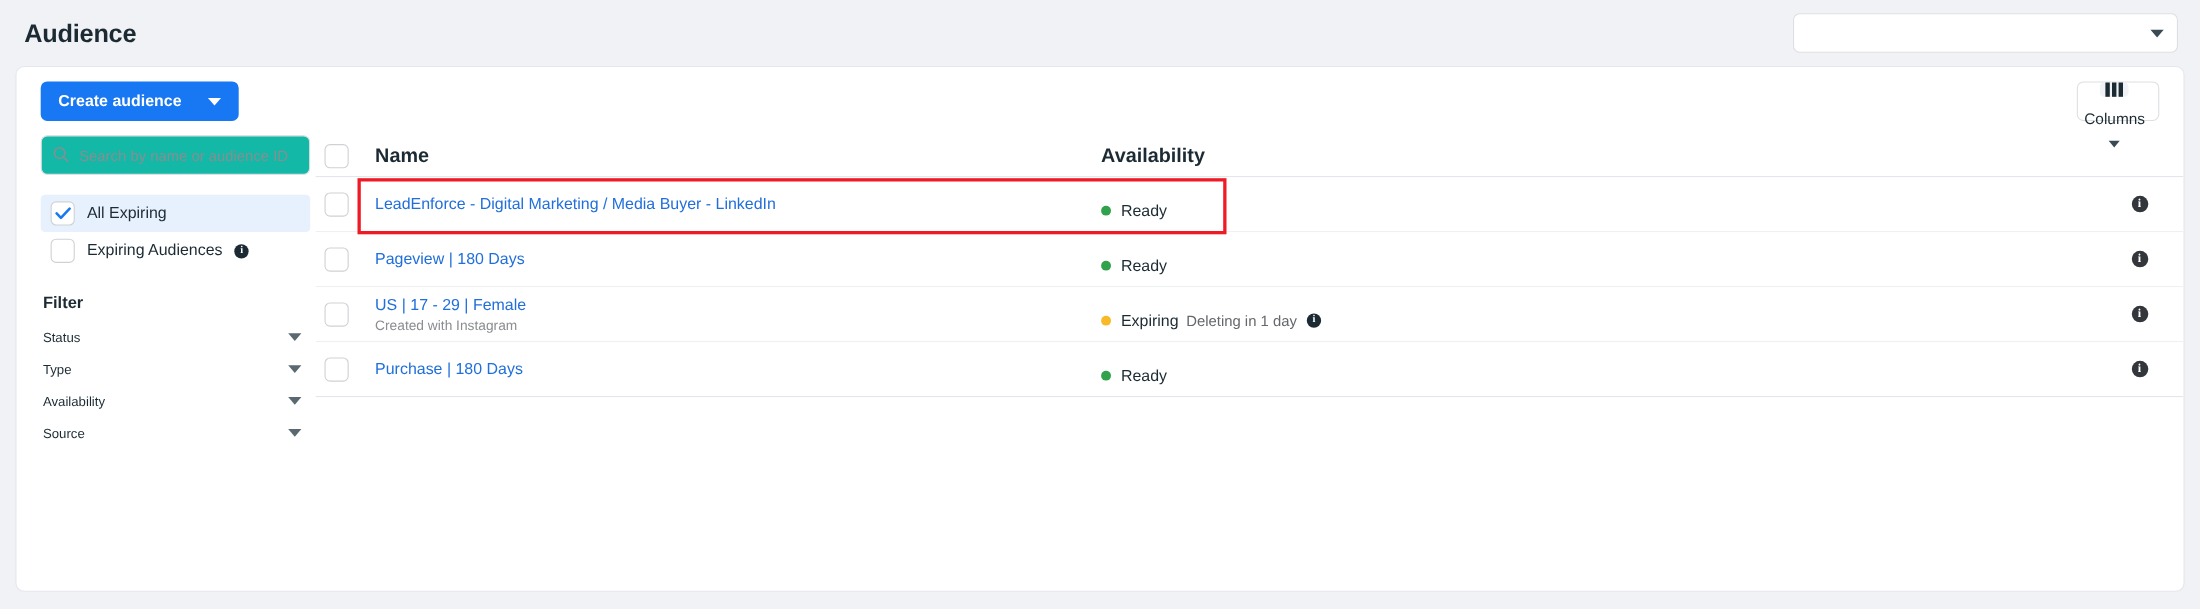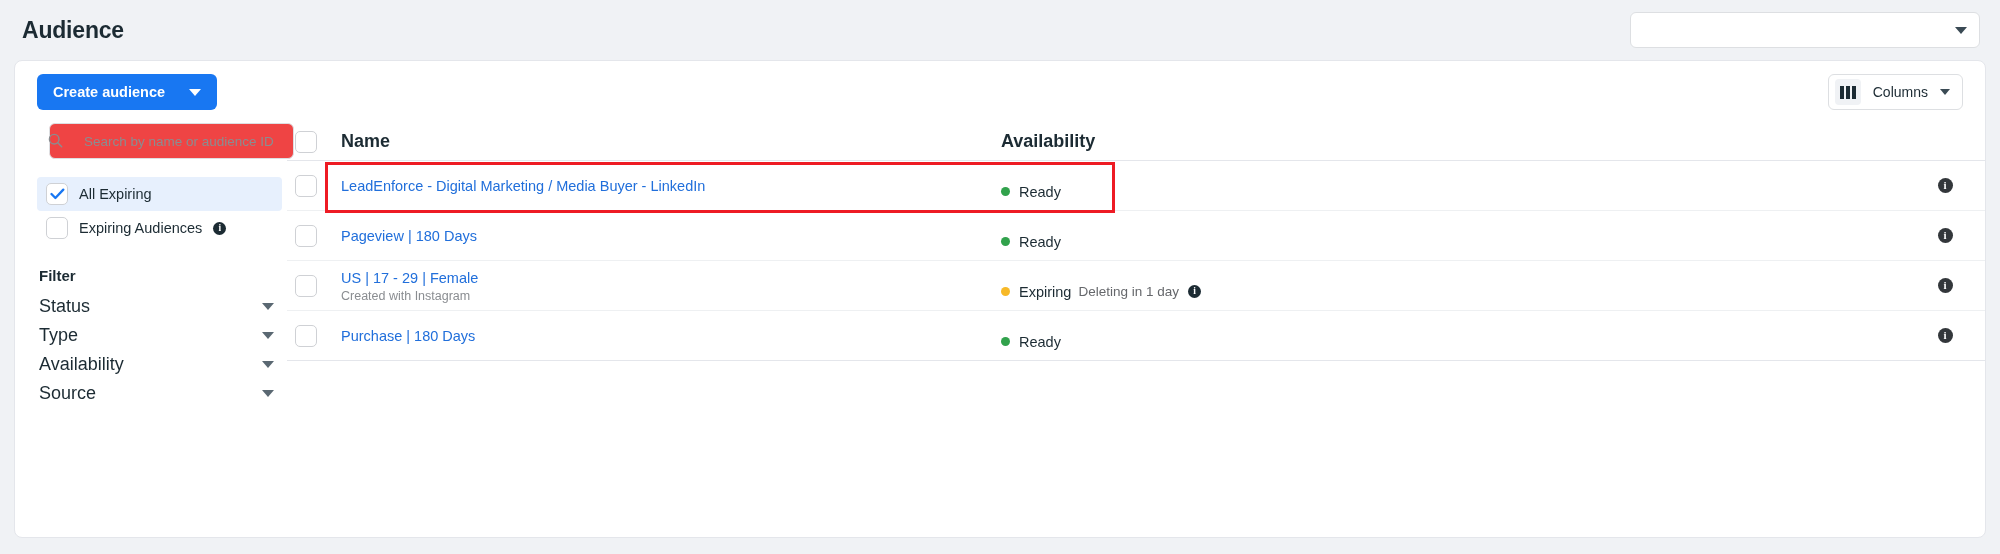--- a/index.html
+++ b/index.html
@@ -92,20 +92,21 @@
     background: #ffffff;
     border-radius: 6px;
     display: inline-flex;
     align-items: center;
     gap: 12px;
     padding: 0 12px 0 6px;
     font-size: 14px;
     color: #1c2b33;
     cursor: pointer;
     font-family: "Liberation Sans", sans-serif;
+    flex-direction: column;
   }
   .cols-glyph {
     width: 26px; height: 26px;
     background: #f0f2f5;
     border-radius: 4px;
     display: flex;
     align-items: center;
     justify-content: center;
     gap: 2px;
   }
@@ -139,22 +140,21 @@
   .search-input {
     width: 100%;
     height: 100%;
     border: 1px solid #dddfe2;
     border-radius: 6px;
     padding: 0 10px 0 34px;
     font-size: 13.5px;
     color: #1c2b33;
     font-family: "Liberation Sans", sans-serif;
     outline: none;
-    background: #ef4444;
-    margin-left: 12px;
+    background: #14b8a6;
   }
   .search-input::placeholder { color: #8a8d91; }
   .search-icon {
     position: absolute;
     left: 11px; top: 10px;
     width: 15px; height: 15px;
     pointer-events: none;
   }
 
   .aud-row {
@@ -206,21 +206,21 @@
   }
   .filter-row {
     width: 245px;
     height: 29px;
     display: flex;
     align-items: center;
     justify-content: space-between;
     padding: 0 8px 0 2px;
     cursor: pointer;
   }
-  .filter-row .lbl { font-size: 18px; color: #1c2b33; }
+  .filter-row .lbl { font-size: 12px; color: #1c2b33; }
   .chev {
     width: 0; height: 0;
     border-left: 6px solid transparent;
     border-right: 6px solid transparent;
     border-top: 7px solid #5a6872;
   }
 
   
   .table-area { flex: 1; padding-right: 0; position: relative; }
 

